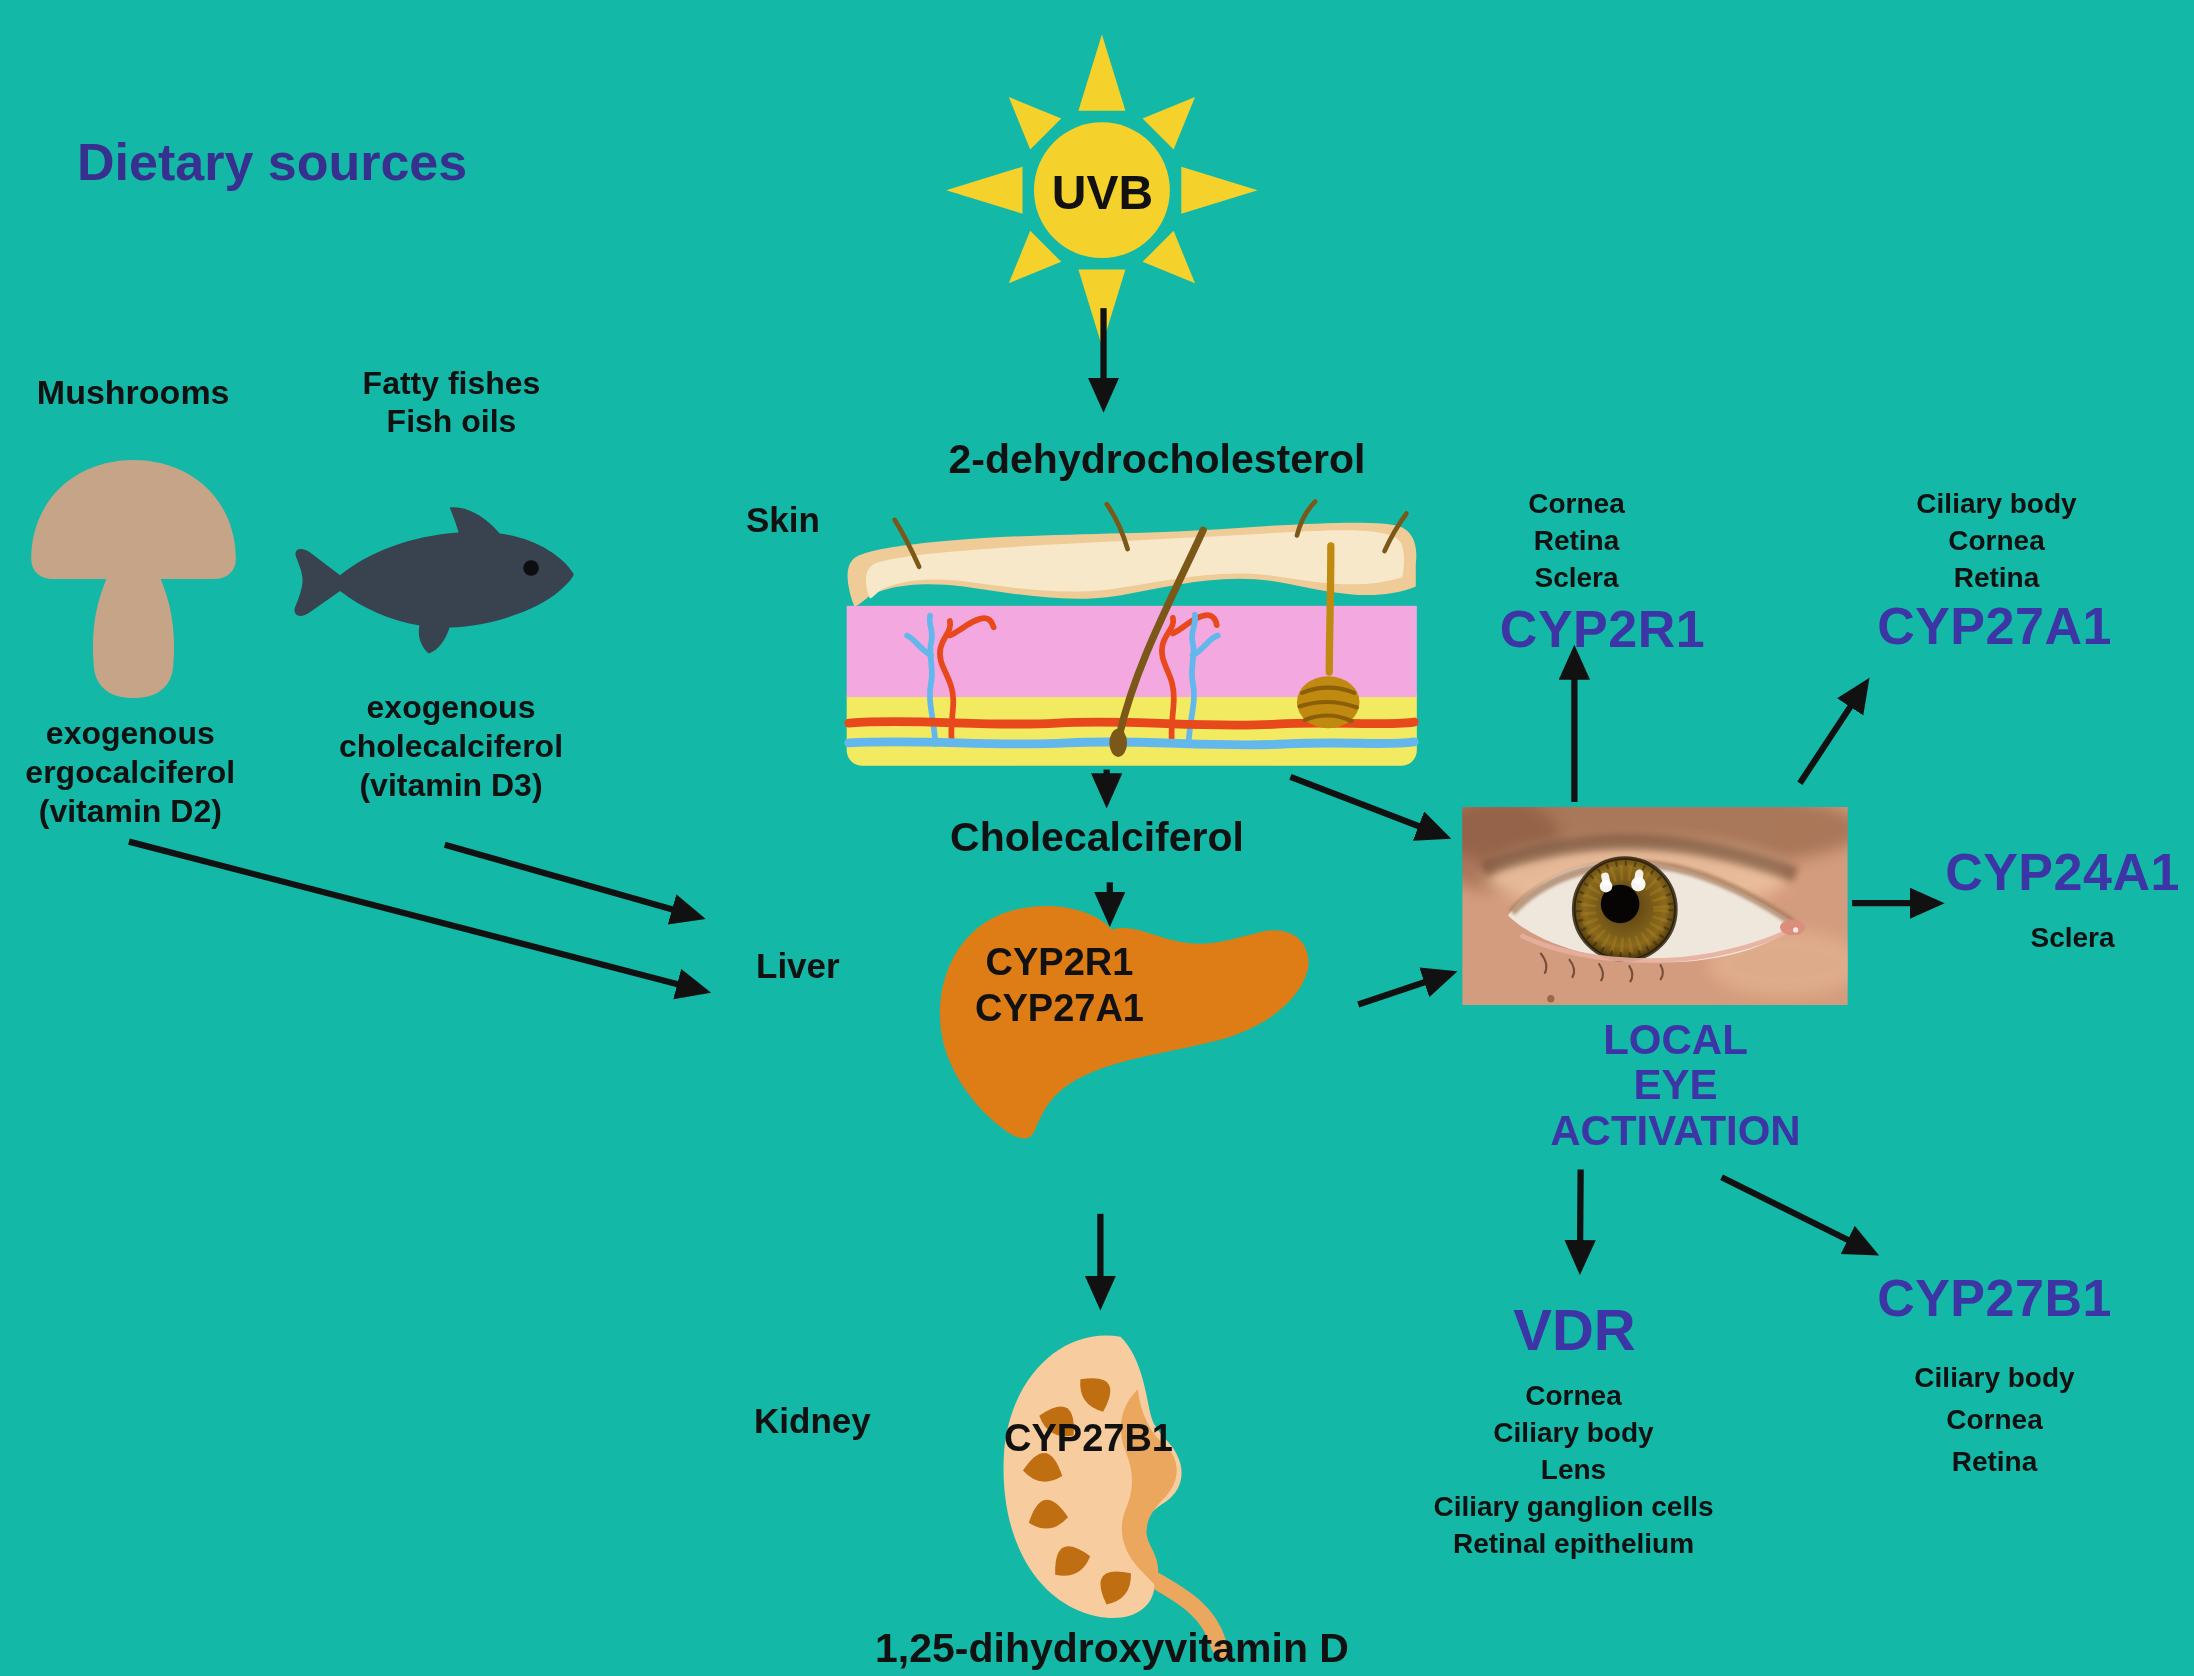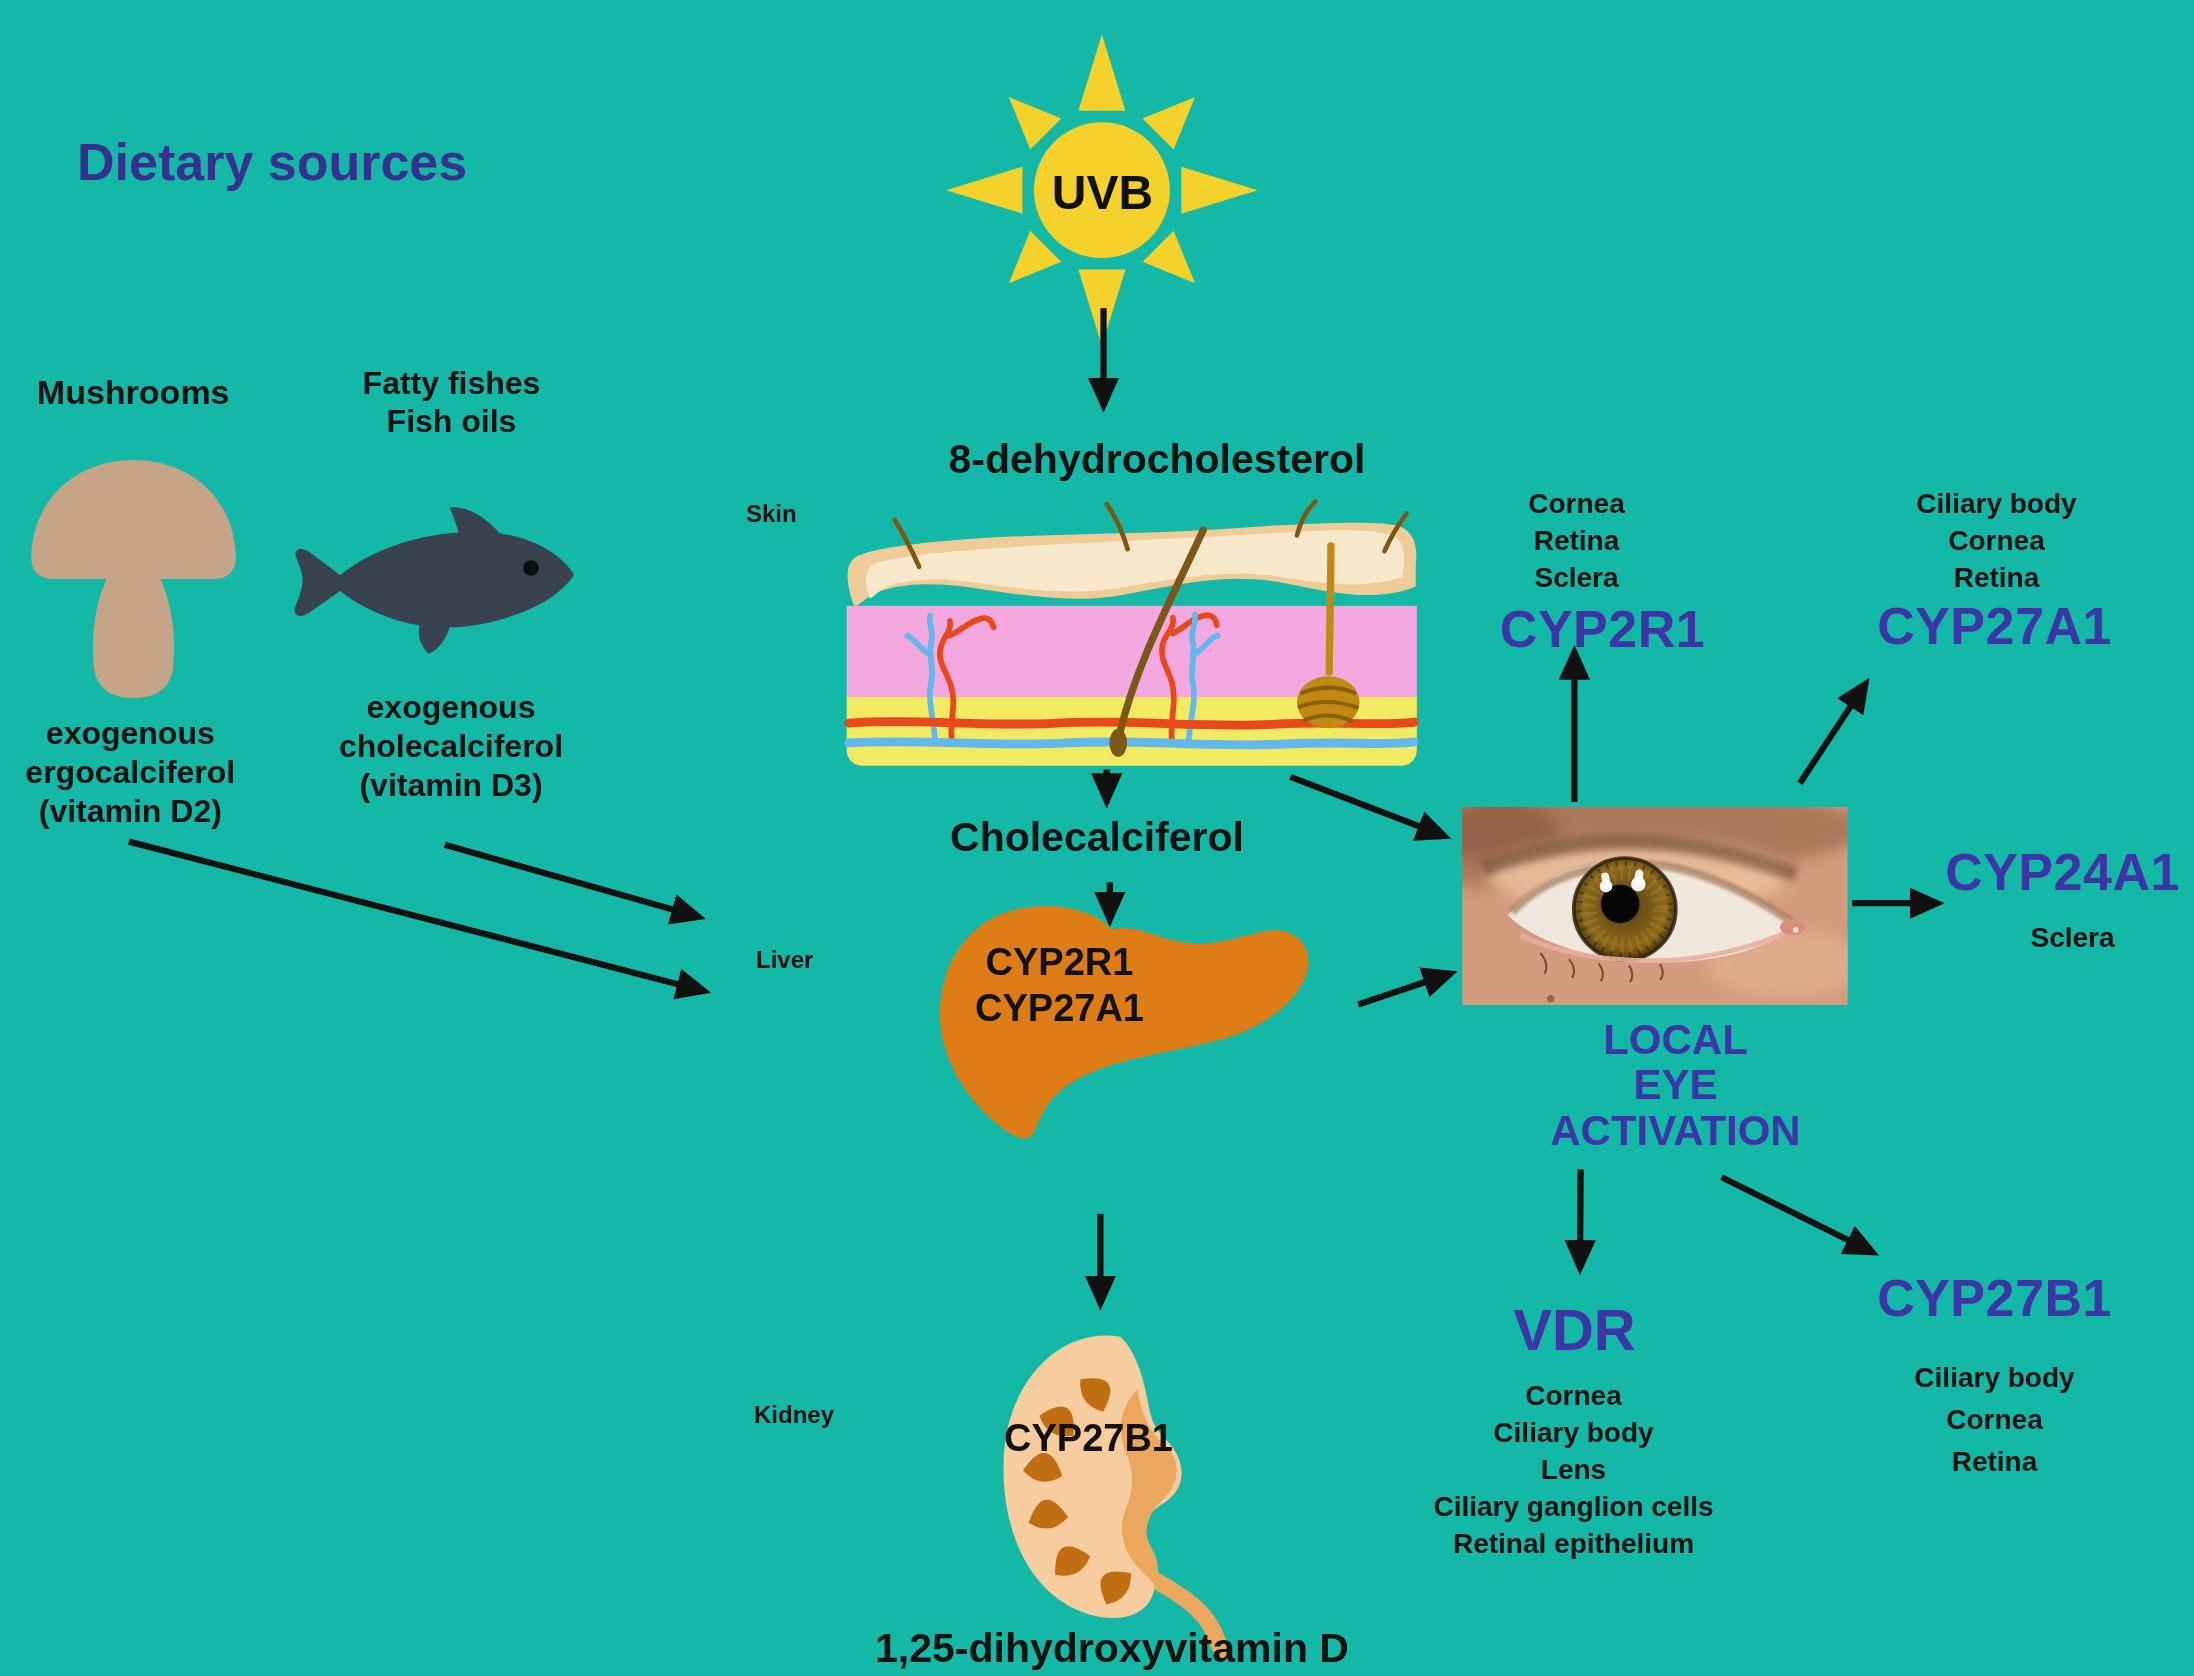--- a/index.html
+++ b/index.html
@@ -4,21 +4,21 @@
 <style>
   html,body{margin:0;padding:0;background:#ffffff;}
   #canvas{position:relative;width:2194px;height:1677px;background:#14b8a6;overflow:hidden;
           font-family:"Liberation Sans","DejaVu Sans",sans-serif;}
   .lbl{position:absolute;font-weight:bold;color:#111111;text-align:center;}
   .left{text-align:left;}
   .blue{color:#3d35a6;}
   .title{color:#37308f;font-size:52px;}
   .big-blue{font-size:52px;letter-spacing:0.5px;}
   .tissue{font-size:28px;line-height:1.32;text-align:center;}
-  .organ-lbl{font-size:24px;}
+  .organ-lbl{font-size:35px;}
   .mol{font-size:41px;}
   .mol76{font-size:40px;}
   .small-name{font-size:34px;}
   .desc{font-size:32px;line-height:1.22;}
   .fish-name{font-size:32px;line-height:1.18;}
   .enzyme-in{font-size:38px;line-height:1.2;}
   .lea{font-size:42px;line-height:1.08;}
   .vdr{font-size:58px;}
   .uvb{font-size:48px;}
   svg{position:absolute;overflow:visible;}
@@ -63,21 +63,21 @@
   <svg style="left:290px;top:501px;" width="287" height="157" viewBox="0 0 550 300">
     <path fill="#39434f" d="M 544,140 C 522,104 468,70 402,62 C 368,22 330,8 306,12 C 314,32 320,48 323,60 C 232,66 150,98 96,142 L 38,98 C 20,86 6,92 12,108 C 20,128 25,142 24,155 C 23,168 18,184 10,202 C 4,218 18,226 36,214 L 96,172 C 136,204 190,228 248,238 C 244,258 250,278 266,292 C 284,286 298,266 306,242 C 390,240 478,206 516,172 C 530,160 540,150 544,140 Z"></path>
     <circle cx="462" cy="128" r="15" fill="#0c0e10"></circle>
   </svg>
   <div class="lbl desc" style="left:318px;top:688px;width:266px;">
     <div>exogenous</div>
     <div>cholecalciferol</div>
     <div>(vitamin D3)</div>
   </div>
 
-  <div class="lbl mol" style="left:922px;top:436px;width:470px;">8-dehydrocholesterol</div>
+  <div class="lbl mol" style="left:922px;top:436px;width:470px;">2-dehydrocholesterol</div>
 
   <div class="lbl organ-lbl left" style="left:746px;top:500px;width:157px;">Skin</div>
   <svg style="left:838px;top:499px;" width="587" height="271" viewBox="0 0 1125 520">
 
     <rect x="16" y="350" width="1094" height="162" rx="30" fill="#f2ea60"></rect>
 
     <rect x="16" y="205" width="1094" height="175" fill="#f3a8df"></rect>
 
     <path fill="#efcb97" d="M 30,205 C 14,160 10,120 40,108 C 70,96 120,88 210,80 C 400,64 560,70 760,56 C 900,46 1040,40 1075,52 C 1105,62 1112,92 1108,125 L 1108,168 C 1030,200 940,178 860,162 C 740,138 640,168 540,185 C 440,202 340,182 240,168 C 150,156 80,170 55,190 C 42,200 34,208 30,205 Z"></path>
 

